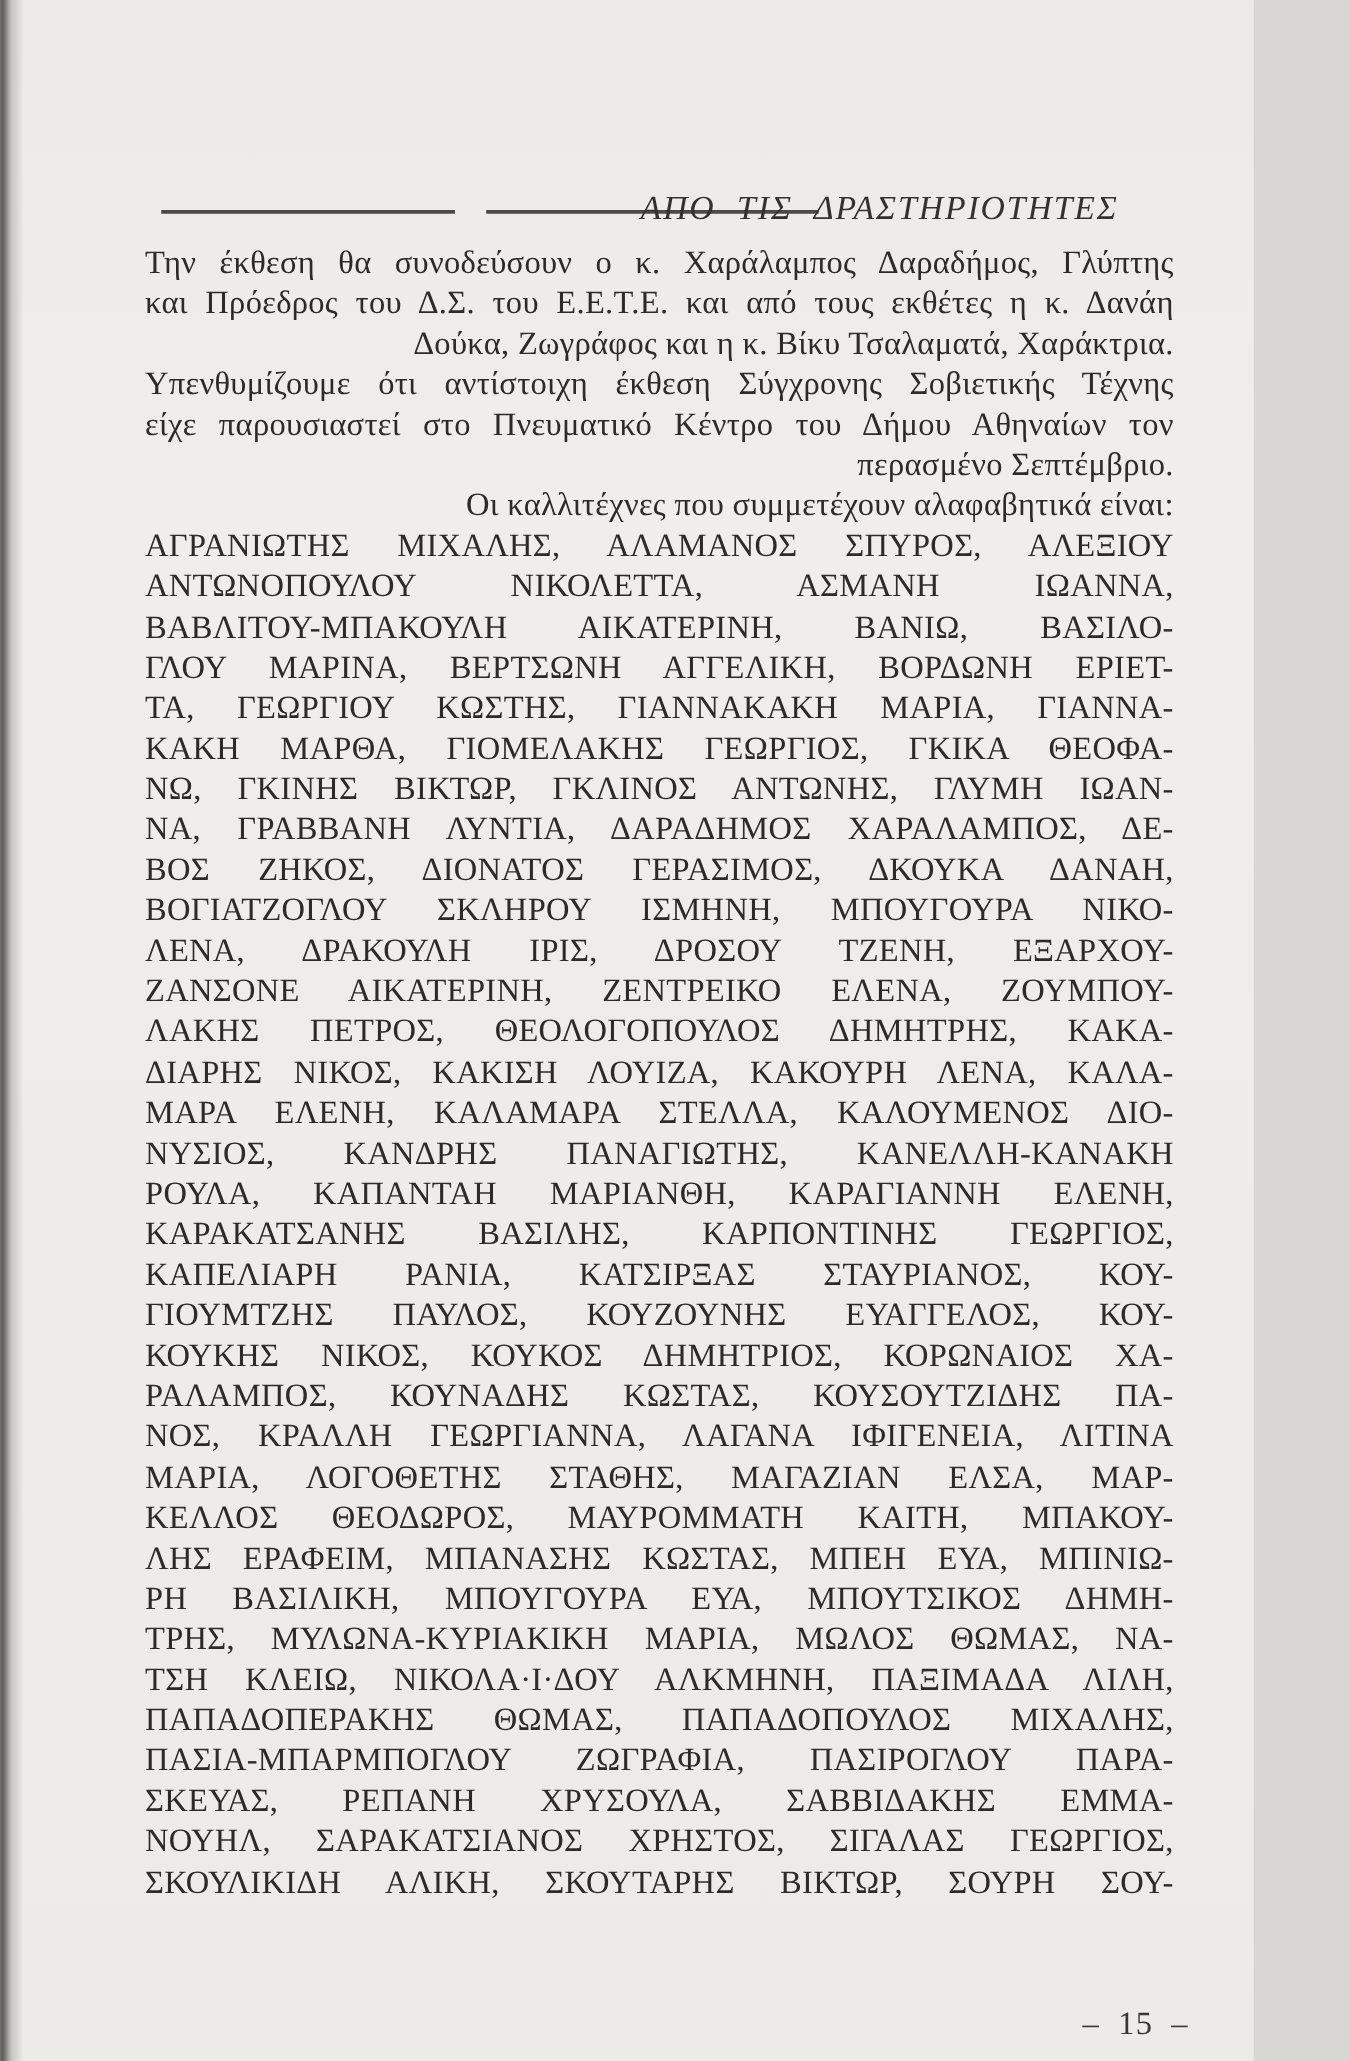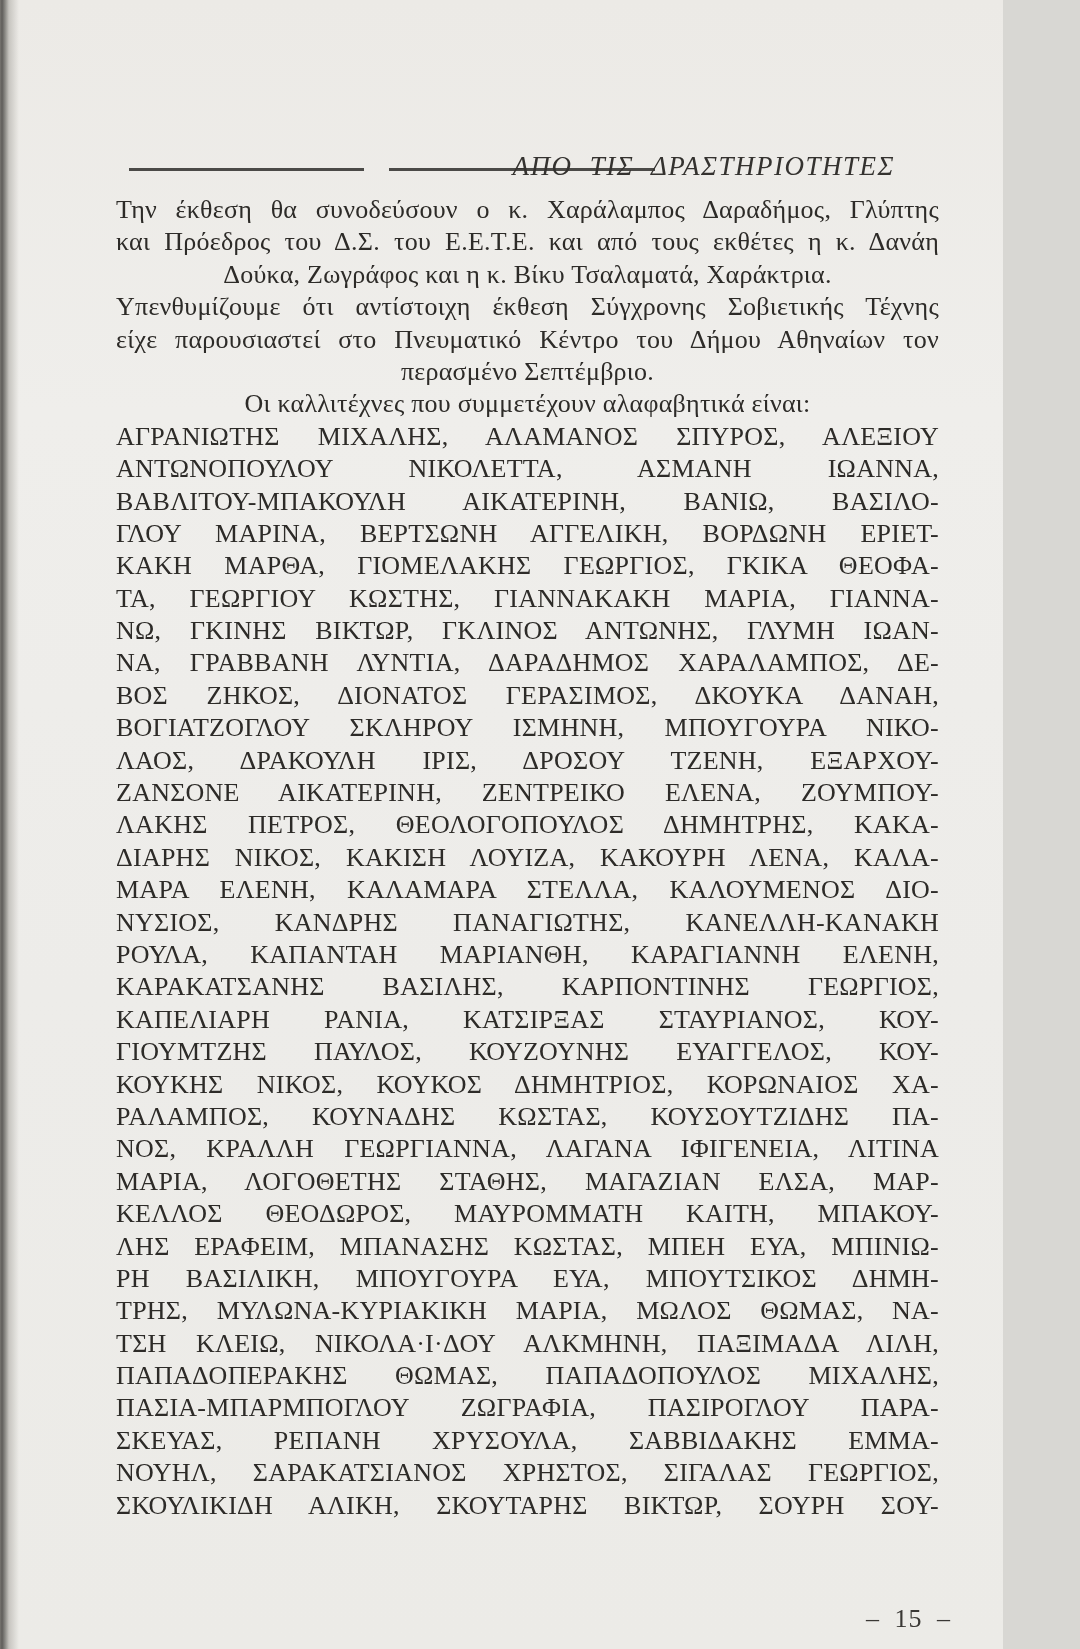--- a/index.html
+++ b/index.html
@@ -43,21 +43,21 @@
   }
   .textblock {
     position: absolute;
     left: 116px;
     top: 194px;
     width: 823px;
     font-size: 26px;
     line-height: 32.4px;
     letter-spacing: 0.25px;
   }
-  .line { height: 32.4px; text-align: center; }
+  .line { height: 32.4px; text-align: right; }
   .line.j { text-align: justify; text-align-last: justify; }
   .page-footer {
     position: absolute;
     left: 128px;
     width: 823px;
     top: 1604px;
     text-align: right;
     font-size: 26px;
     letter-spacing: 1px;
     word-spacing: 7px;
@@ -77,27 +77,27 @@
       <div class="line j">και Πρόεδρος του Δ.Σ. του Ε.Ε.Τ.Ε. και από τους εκθέτες η κ. Δανάη</div>
       <div class="line">Δούκα, Ζωγράφος και η κ. Βίκυ Τσαλαματά, Χαράκτρια.</div>
       <div class="line j">Υπενθυμίζουμε ότι αντίστοιχη έκθεση Σύγχρονης Σοβιετικής Τέχνης</div>
       <div class="line j">είχε παρουσιαστεί στο Πνευματικό Κέντρο του Δήμου Αθηναίων τον</div>
       <div class="line">περασμένο Σεπτέμβριο.</div>
       <div class="line">Οι καλλιτέχνες που συμμετέχουν αλαφαβητικά είναι:</div>
       <div class="line j">ΑΓΡΑΝΙΩΤΗΣ ΜΙΧΑΛΗΣ, ΑΛΑΜΑΝΟΣ ΣΠΥΡΟΣ, ΑΛΕΞΙΟΥ</div>
       <div class="line j">ΑΝΤΩΝΟΠΟΥΛΟΥ ΝΙΚΟΛΕΤΤΑ, ΑΣΜΑΝΗ ΙΩΑΝΝΑ,</div>
       <div class="line j">ΒΑΒΛΙΤΟΥ-ΜΠΑΚΟΥΛΗ ΑΙΚΑΤΕΡΙΝΗ, ΒΑΝΙΩ, ΒΑΣΙΛΟ-</div>
       <div class="line j">ΓΛΟΥ ΜΑΡΙΝΑ, ΒΕΡΤΣΩΝΗ ΑΓΓΕΛΙΚΗ, ΒΟΡΔΩΝΗ ΕΡΙΕΤ-</div>
+      <div class="line j">ΤΑ, ΓΕΩΡΓΙΟΥ ΚΩΣΤΗΣ, ΓΙΑΝΝΑΚΑΚΗ ΜΑΡΙΑ, ΓΙΑΝΝΑ-</div>
       <div class="line j">ΚΑΚΗ ΜΑΡΘΑ, ΓΙΟΜΕΛΑΚΗΣ ΓΕΩΡΓΙΟΣ, ΓΚΙΚΑ ΘΕΟΦΑ-</div>
-      <div class="line j">ΤΑ, ΓΕΩΡΓΙΟΥ ΚΩΣΤΗΣ, ΓΙΑΝΝΑΚΑΚΗ ΜΑΡΙΑ, ΓΙΑΝΝΑ-</div>
       <div class="line j">ΝΩ, ΓΚΙΝΗΣ ΒΙΚΤΩΡ, ΓΚΛΙΝΟΣ ΑΝΤΩΝΗΣ, ΓΛΥΜΗ ΙΩΑΝ-</div>
       <div class="line j">ΝΑ, ΓΡΑΒΒΑΝΗ ΛΥΝΤΙΑ, ΔΑΡΑΔΗΜΟΣ ΧΑΡΑΛΑΜΠΟΣ, ΔΕ-</div>
       <div class="line j">ΒΟΣ ΖΗΚΟΣ, ΔΙΟΝΑΤΟΣ ΓΕΡΑΣΙΜΟΣ, ΔΚΟΥΚΑ ΔΑΝΑΗ,</div>
       <div class="line j">ΒΟΓΙΑΤΖΟΓΛΟΥ ΣΚΛΗΡΟΥ ΙΣΜΗΝΗ, ΜΠΟΥΓΟΥΡΑ ΝΙΚΟ-</div>
-      <div class="line j">ΛΑΟΣ, ΔΡΑΚΟΥΛΗ ΙΡΙΣ, ΔΡΟΣΟΥ ΤΖΕΝΗ, ΕΞΑΡΧΟΥ-</div>
+      <div class="line j">ΛΕΝΑ, ΔΡΑΚΟΥΛΗ ΙΡΙΣ, ΔΡΟΣΟΥ ΤΖΕΝΗ, ΕΞΑΡΧΟΥ-</div>
       <div class="line j">ΖΑΝΣΟΝΕ ΑΙΚΑΤΕΡΙΝΗ, ΖΕΝΤΡΕΙΚΟ ΕΛΕΝΑ, ΖΟΥΜΠΟΥ-</div>
       <div class="line j">ΛΑΚΗΣ ΠΕΤΡΟΣ, ΘΕΟΛΟΓΟΠΟΥΛΟΣ ΔΗΜΗΤΡΗΣ, ΚΑΚΑ-</div>
       <div class="line j">ΔΙΑΡΗΣ ΝΙΚΟΣ, ΚΑΚΙΣΗ ΛΟΥΙΖΑ, ΚΑΚΟΥΡΗ ΛΕΝΑ, ΚΑΛΑ-</div>
       <div class="line j">ΜΑΡΑ ΕΛΕΝΗ, ΚΑΛΑΜΑΡΑ ΣΤΕΛΛΑ, ΚΑΛΟΥΜΕΝΟΣ ΔΙΟ-</div>
       <div class="line j">ΝΥΣΙΟΣ, ΚΑΝΔΡΗΣ ΠΑΝΑΓΙΩΤΗΣ, ΚΑΝΕΛΛΗ-ΚΑΝΑΚΗ</div>
       <div class="line j">ΡΟΥΛΑ, ΚΑΠΑΝΤΑΗ ΜΑΡΙΑΝΘΗ, ΚΑΡΑΓΙΑΝΝΗ ΕΛΕΝΗ,</div>
       <div class="line j">ΚΑΡΑΚΑΤΣΑΝΗΣ ΒΑΣΙΛΗΣ, ΚΑΡΠΟΝΤΙΝΗΣ ΓΕΩΡΓΙΟΣ,</div>
       <div class="line j">ΚΑΠΕΛΙΑΡΗ ΡΑΝΙΑ, ΚΑΤΣΙΡΞΑΣ ΣΤΑΥΡΙΑΝΟΣ, ΚΟΥ-</div>
       <div class="line j">ΓΙΟΥΜΤΖΗΣ ΠΑΥΛΟΣ, ΚΟΥΖΟΥΝΗΣ ΕΥΑΓΓΕΛΟΣ, ΚΟΥ-</div>
       <div class="line j">ΚΟΥΚΗΣ ΝΙΚΟΣ, ΚΟΥΚΟΣ ΔΗΜΗΤΡΙΟΣ, ΚΟΡΩΝΑΙΟΣ ΧΑ-</div>

